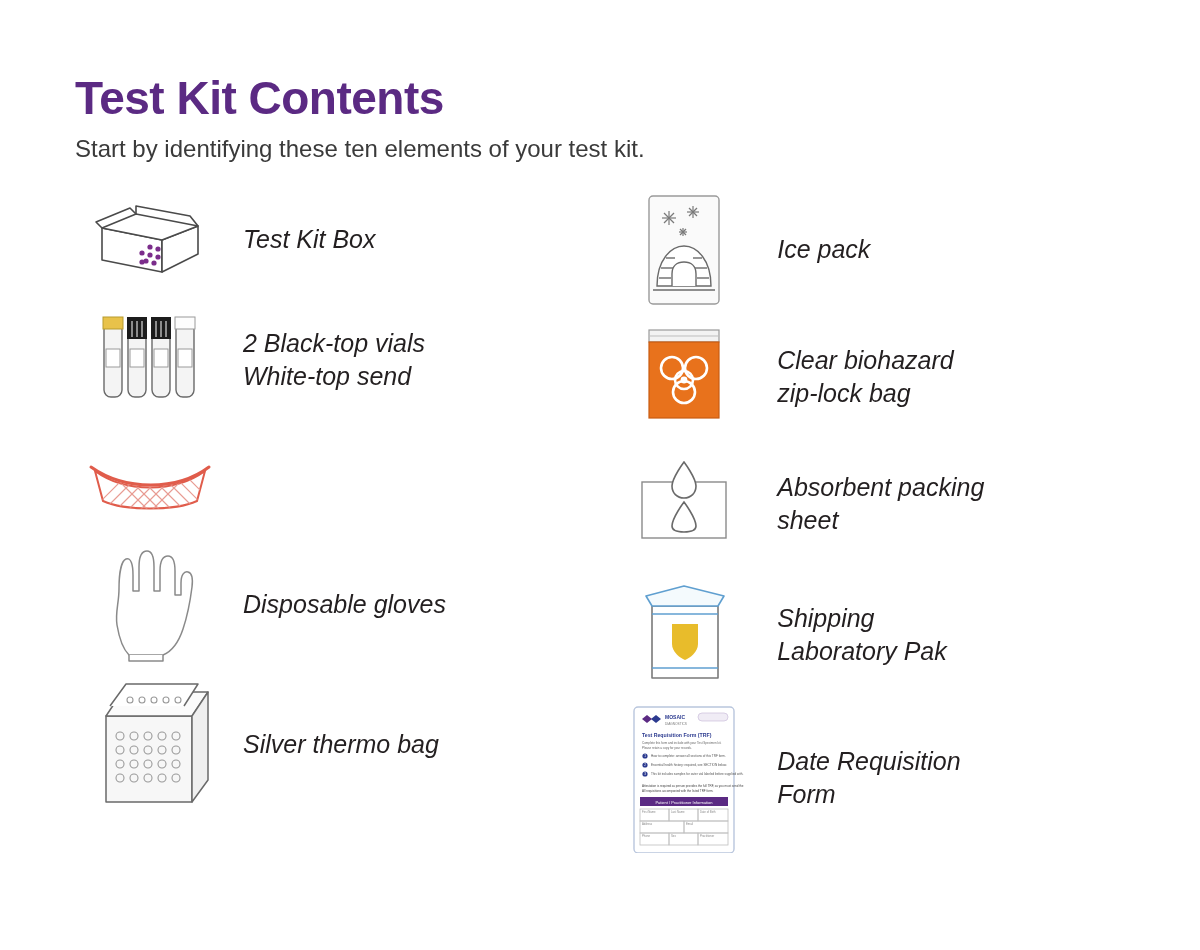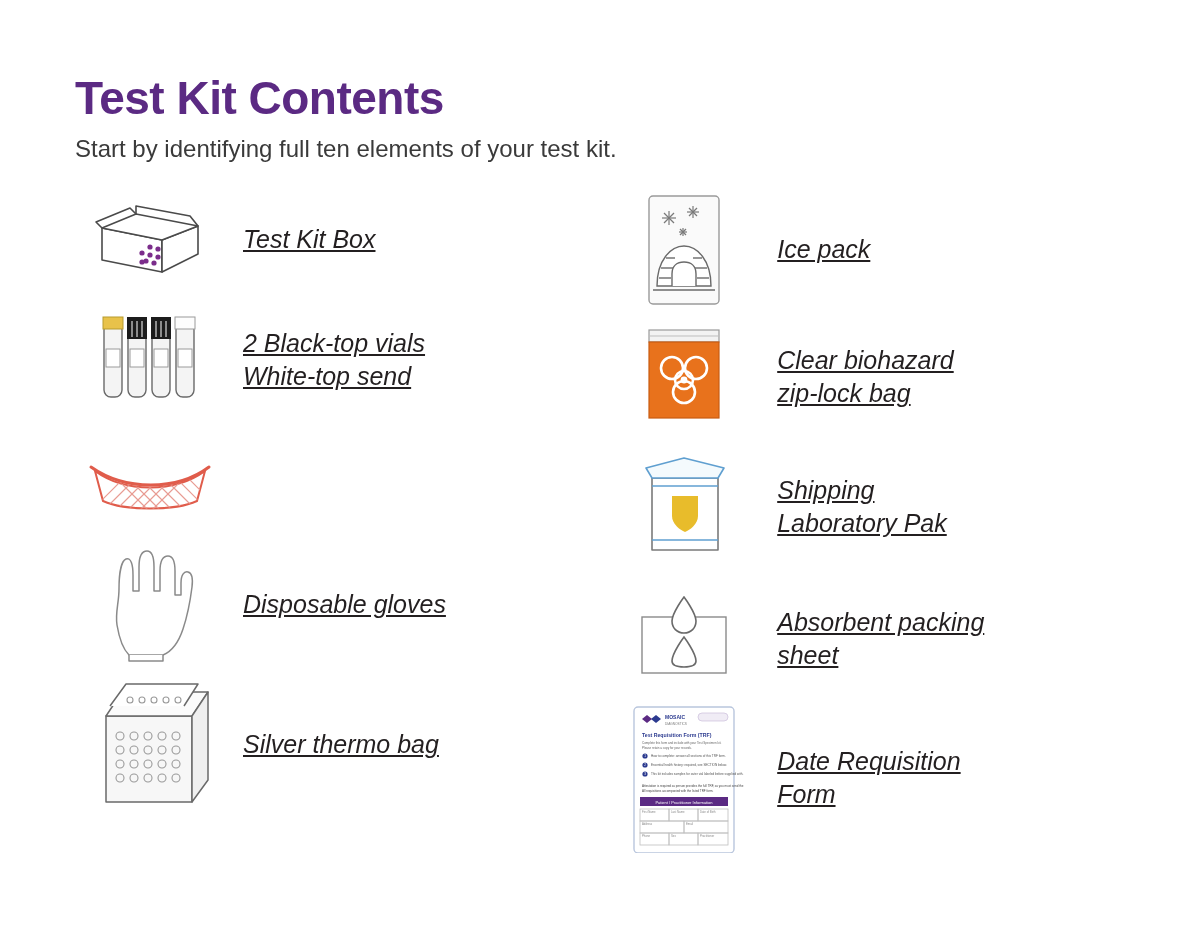--- a/index.html
+++ b/index.html
@@ -44,21 +44,20 @@
     display: flex;
     flex-direction: column;
   }
   .column.left { width: 580px; }
   .column.right { width: 560px; }
 
   .item {
     display: flex;
     align-items: center;
     min-height: 100px;
-    text-decoration: underline;
   }
   .item-icon {
     width: 150px;
     min-width: 150px;
     display: flex;
     align-items: center;
     justify-content: center;
   }
   .item-label {
     font-size: 25px;
@@ -83,21 +82,21 @@
   .rr5 { height: 150px; }
 
   svg { display: block; }
 </style>
 </head>
 <body>
 
 <div class="page">
 
   <h1 class="page-title">Test Kit Contents</h1>
-  <p class="page-subtitle">Start by identifying full ten elements of your test kit.</p>
+  <p class="page-subtitle">Start by identifying these ten elements of your test kit.</p>
 
   <div class="columns">
 
     <div class="column left">
 
       <div class="item r1">
         <div class="item-icon">
           <svg width="120" height="80" viewBox="0 0 120 80">
             <g fill="none" stroke="#4a4a4a" stroke-width="1.6" stroke-linejoin="round">
               <path d="M12 28 L12 60 L72 72 L72 40 Z" fill="#ffffff"></path>
@@ -309,49 +308,49 @@
             </g>
             <circle cx="45" cy="58" r="3.4" fill="#ffffff"></circle>
           </svg>
         </div>
         <div class="item-label">
           <span class="line">Clear biohazard</span>
           <span class="line">zip-lock bag</span>
         </div>
       </div>
 
+      <div class="item rr3">
+        <div class="item-icon">
+          <svg width="100" height="95" viewBox="0 0 100 95">
+            <rect x="8" y="26" width="84" height="56" fill="#ffffff" stroke="#8a8a8a" stroke-width="1.4"></rect>
+            <path d="M50 6 C50 6 62 22 62 30 C62 37 57 42 50 42 C43 42 38 37 38 30 C38 22 50 6 50 6 Z" fill="#ffffff" stroke="#6a6a6a" stroke-width="1.6"></path>
+            <path d="M50 46 C50 46 38 62 38 70 C38 74 42 76 50 76 C58 76 62 74 62 70 C62 62 50 46 50 46 Z" fill="#ffffff" stroke="#6a6a6a" stroke-width="1.6"></path>
+          </svg>
+        </div>
+        <div class="item-label">
+          <span class="line">Absorbent packing</span>
+          <span class="line">sheet</span>
+        </div>
+      </div>
+
       <div class="item rr4">
         <div class="item-icon">
           <svg width="105" height="110" viewBox="0 0 105 110">
             <g stroke="#5f9fd0" stroke-width="1.6" fill="#ffffff" stroke-linejoin="round">
               <path d="M20 26 L86 26 L86 98 L20 98 Z" stroke="#7a7a7a"></path>
               <path d="M14 16 L52 6 L92 16 L86 26 L20 26 Z" fill="#f4fafd"></path>
             </g>
             <line x1="20" y1="34" x2="86" y2="34" stroke="#5f9fd0" stroke-width="1.6"></line>
             <line x1="20" y1="88" x2="86" y2="88" stroke="#5f9fd0" stroke-width="1.6"></line>
             <path d="M40 44 L66 44 L66 64 C66 72 58 78 53 80 C48 78 40 72 40 64 Z" fill="#e8bc2b"></path>
           </svg>
         </div>
         <div class="item-label">
           <span class="line">Shipping</span>
           <span class="line">Laboratory Pak</span>
-        </div>
-      </div>
-
-      <div class="item rr3">
-        <div class="item-icon">
-          <svg width="100" height="95" viewBox="0 0 100 95">
-            <rect x="8" y="26" width="84" height="56" fill="#ffffff" stroke="#8a8a8a" stroke-width="1.4"></rect>
-            <path d="M50 6 C50 6 62 22 62 30 C62 37 57 42 50 42 C43 42 38 37 38 30 C38 22 50 6 50 6 Z" fill="#ffffff" stroke="#6a6a6a" stroke-width="1.6"></path>
-            <path d="M50 46 C50 46 38 62 38 70 C38 74 42 76 50 76 C58 76 62 74 62 70 C62 62 50 46 50 46 Z" fill="#ffffff" stroke="#6a6a6a" stroke-width="1.6"></path>
-          </svg>
-        </div>
-        <div class="item-label">
-          <span class="line">Absorbent packing</span>
-          <span class="line">sheet</span>
         </div>
       </div>
 
       <div class="item rr5">
         <div class="item-icon">
           <svg width="120" height="150" viewBox="0 0 120 150">
             <rect x="10" y="4" width="100" height="146" rx="4" fill="#ffffff" stroke="#b9c6dd" stroke-width="1.4"></rect>
             <g transform="translate(18,12)">
               <path d="M0 4 L5 0 L10 4 L5 8 Z" fill="#5b2a83"></path>
               <path d="M9 4 L14 0 L19 4 L14 8 Z" fill="#2b3a8f"></path>

